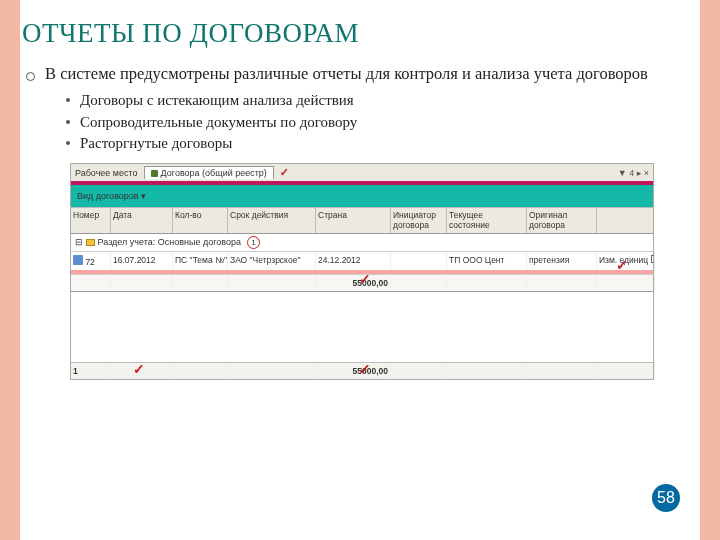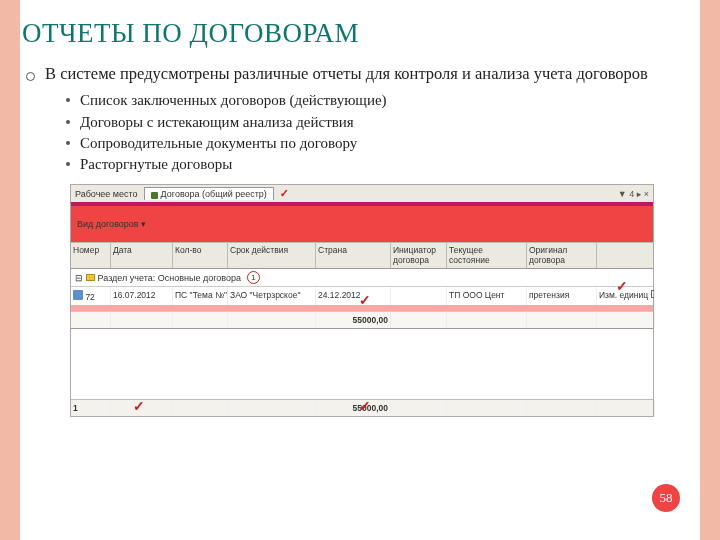--- a/index.html
+++ b/index.html
@@ -12,54 +12,50 @@
 .main-text{font-size:16.5px;color:#222;line-height:1.3}
 .sub-list{margin:6px 0 0 44px}
 .sub-item{display:flex;align-items:flex-start;gap:10px;font-size:15px;color:#222;line-height:1.35;margin-bottom:1px}
 .dot{width:4px;height:4px;background:#555;border-radius:50%;margin-top:8px;flex-shrink:0}
 .screenshot{margin:10px 0 0 48px;width:584px;border:1px solid #aaa;background:#fff;font-family:Tahoma,Arial,sans-serif;font-size:9px;color:#333}
 .tabbar{background:#ece9e0;border-bottom:4px solid #be185d;padding:2px 4px;display:flex;align-items:center;gap:6px}
 .tab{background:#fff;border:1px solid #999;border-bottom:none;padding:1px 6px;position:relative}
 .tab::before{content:"";display:inline-block;width:7px;height:7px;background:#4a7a2a;border-radius:1px;margin-right:3px;vertical-align:middle}
 .redcheck{color:#c62020;font-weight:700;font-size:11px}
 .tabbar-right{margin-left:auto;color:#555}
-.subbar{border-bottom:1px solid #bbb;padding:13px 6px;background:#ef4444}
+.subbar{border-bottom:1px solid #bbb;padding:6px 6px;background:#14b8a6}
 .grid-head{display:grid;grid-template-columns:40px 62px 55px 88px 75px 56px 80px 70px 58px;background:#ece9e0;border-bottom:1px solid #999}
 .gh{border-right:1px solid #bbb;padding:3px 2px;font-size:8.5px;color:#333;line-height:1.1}
 .grouprow{background:#fff;border-bottom:1px solid #ccc;padding:2px 4px;display:flex;align-items:center;gap:3px}
 .foldericon{width:9px;height:7px;background:#f2c33a;border:0.5px solid #b08a1c;display:inline-block}
 .circled{display:inline-flex;border:1.5px solid #c62020;border-radius:50%;width:13px;height:13px;align-items:center;justify-content:center;font-size:8px;color:#333;margin-left:3px}
-.datarow{display:grid;grid-template-columns:40px 62px 55px 88px 75px 56px 80px 70px 58px;border-bottom:6px solid #fca5a5}
+.datarow{display:grid;grid-template-columns:40px 62px 55px 88px 75px 56px 80px 70px 58px;border-bottom:4px solid #fca5a5}
 .dc{border-right:1px solid #eee;padding:3px 2px;font-size:8.5px;overflow:hidden;white-space:nowrap}
 .docicon{width:10px;height:10px;display:inline-block;background:#5b8fd0;border-radius:1px}
 .checkbox{width:8px;height:8px;border:1px solid #666;display:inline-block}
 .sumrow{display:grid;grid-template-columns:40px 62px 55px 88px 75px 56px 80px 70px 58px;background:#f7f6f2;border-top:1px solid #ccc;border-bottom:1px solid #999}
 .sumrow .dc{font-weight:700}
 .blank{height:70px;background:#fff}
 .footrow{display:grid;grid-template-columns:40px 62px 55px 88px 75px 56px 80px 70px 58px;background:#f4f2ec;border-top:1px solid #bbb}
-.pagenum{position:absolute;right:40px;bottom:28px;width:28px;height:28px;background:#ef4444;border-radius:50%;display:flex;align-items:center;justify-content:center;color:#fff;font-size:13px;font-family:Liberation Serif, serif}
+.pagenum{position:absolute;right:40px;bottom:28px;width:28px;height:28px;background:#0369a1;border-radius:50%;display:flex;align-items:center;justify-content:center;color:#fff;font-size:16px;font-family:Liberation Sans, sans-serif}
 .redtick{position:absolute;color:#c62020;font-size:14px;font-weight:700}
 </style>
 </head>
 <body>
 
 <div class="frame"></div>
 <div class="content">
   <h1>ОТЧЕТЫ ПО ДОГОВОРАМ</h1>
 
   <div class="main-bullet">
     <span class="circle"></span>
     <span class="main-text">В системе предусмотрены различные отчеты для контроля и анализа учета договоров</span>
   </div>
 
   <div class="sub-list">
-    <div class="sub-item">
-        <span class="dot"></span>
-        <span>Список заключенных договоров (действующие)</span>
-      </div>
     <div class="sub-item">
         <span class="dot"></span>
         <span>Договоры с истекающим анализа действия</span>
       </div>
     <div class="sub-item">
         <span class="dot"></span>
         <span>Сопроводительные документы по договору</span>
       </div>
     <div class="sub-item">
         <span class="dot"></span>

